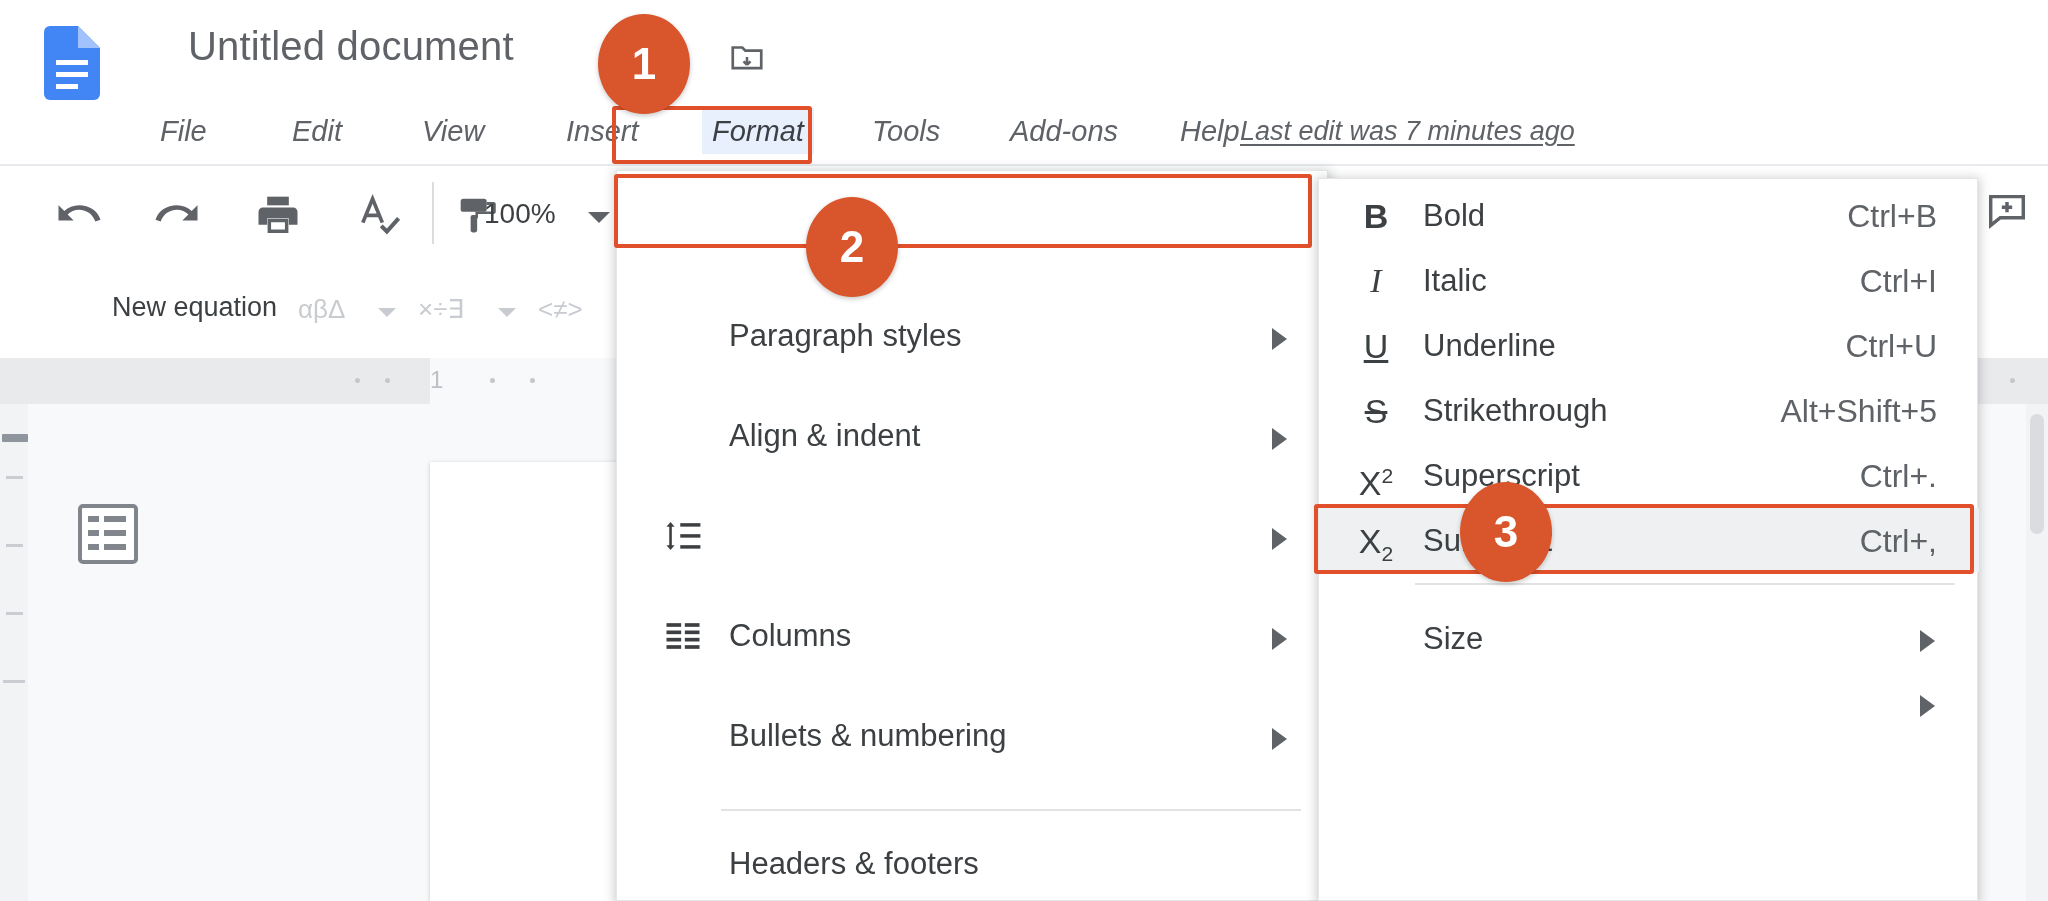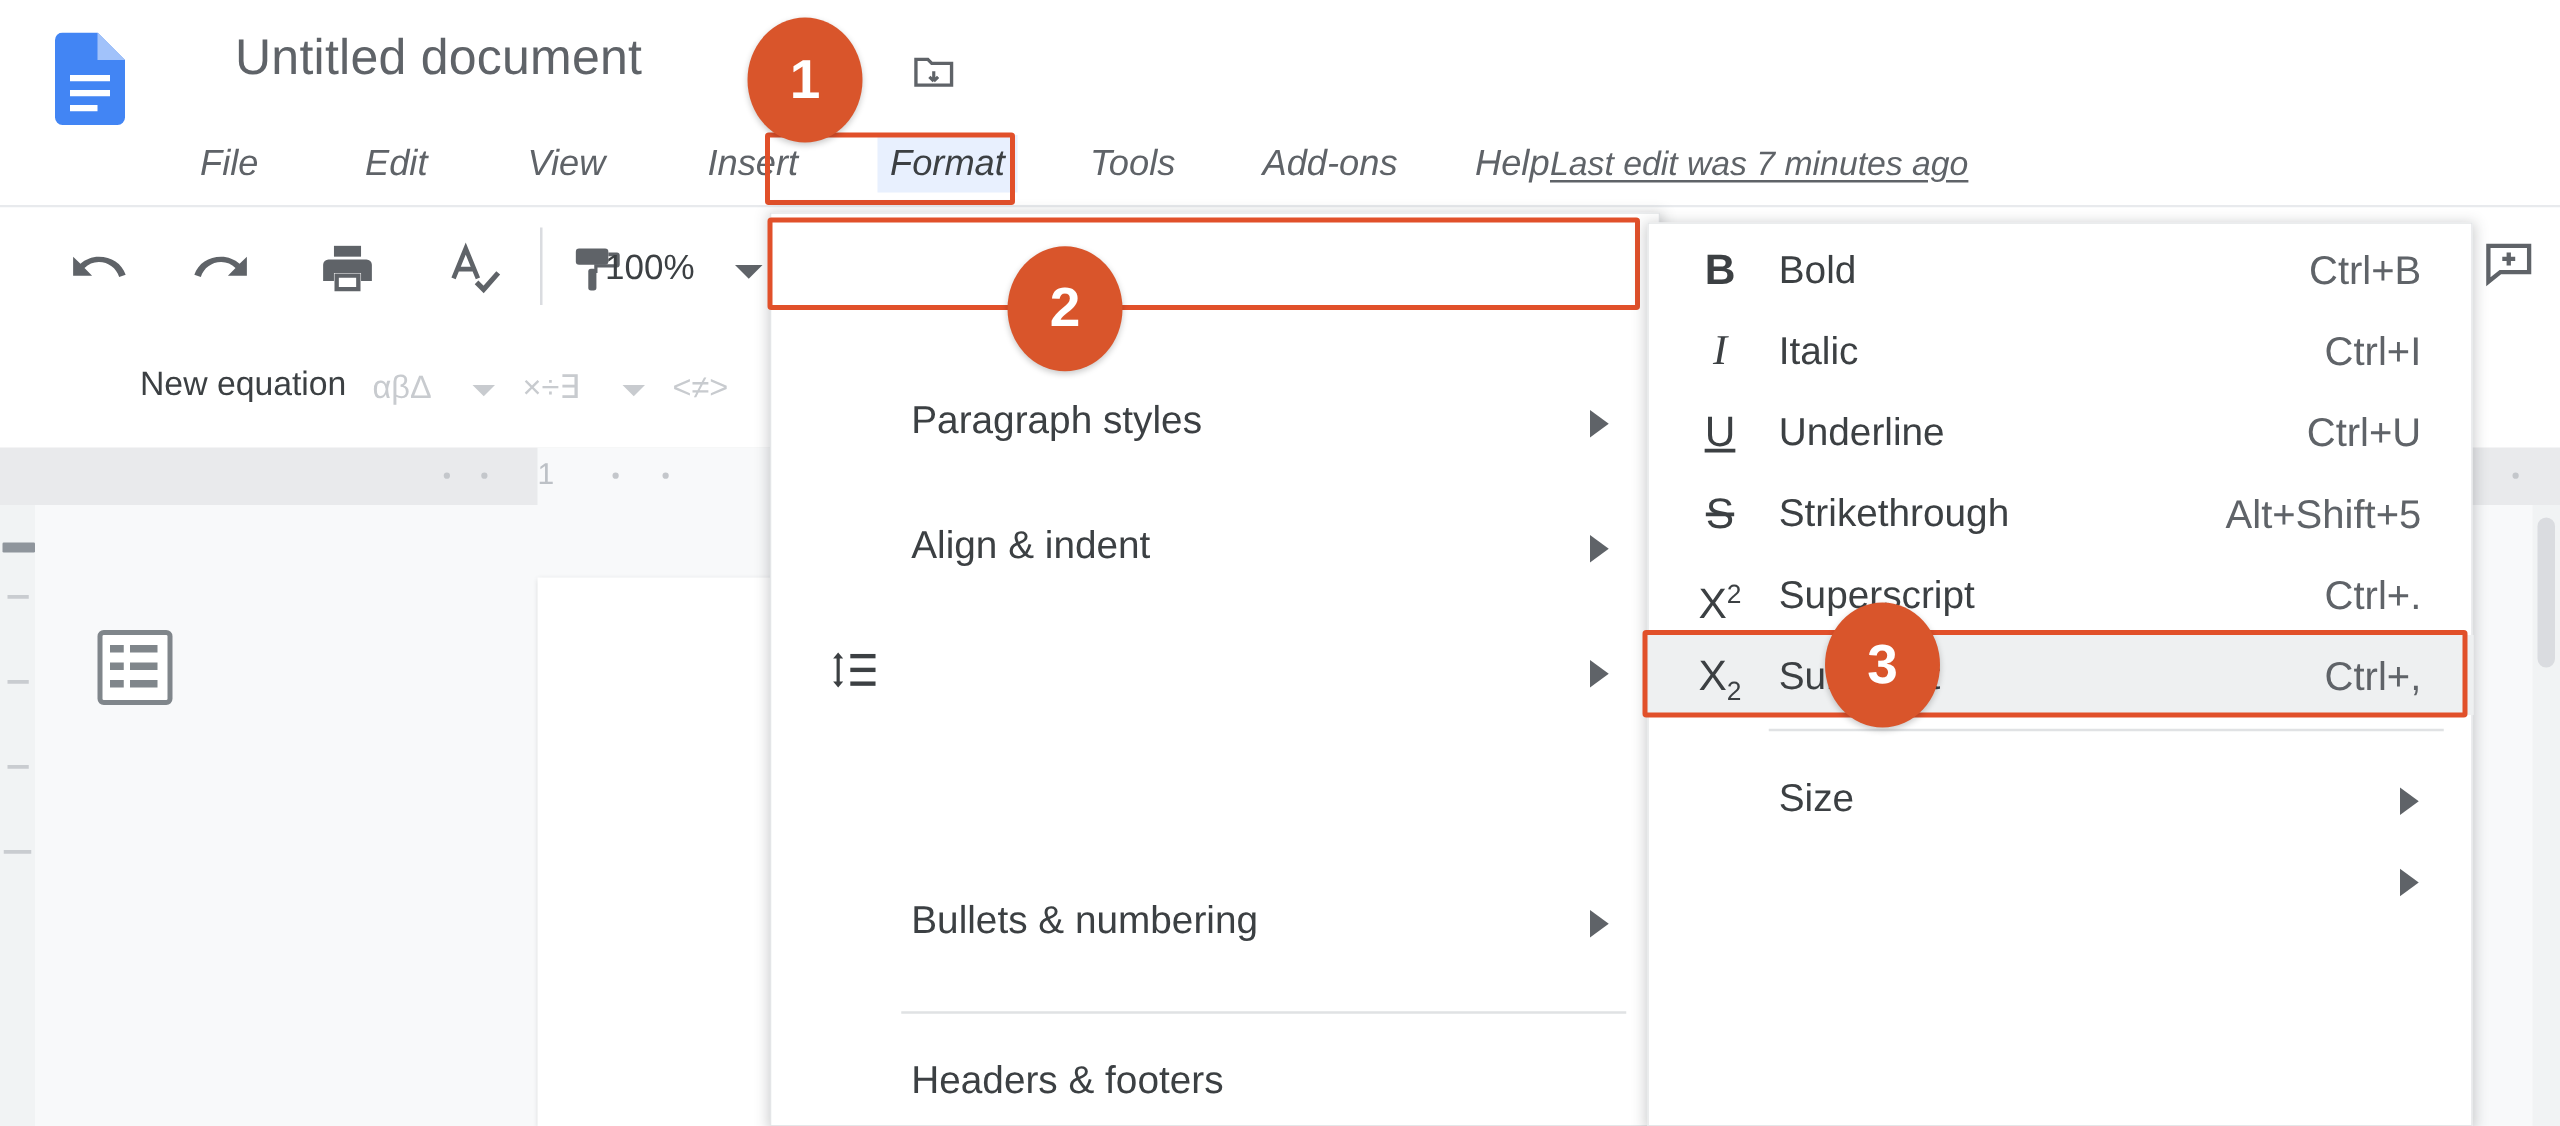--- a/index.html
+++ b/index.html
@@ -299,20 +299,36 @@
         <svg width="44" height="44" viewBox="0 0 24 24" fill="#3c4043">
           <path d="M5.2 4.4 l2.2 2.6 H5.9 v10 h1.5 l-2.2 2.6 -2.2 -2.6h1.5v-10H3z"></path>
           <rect x="10.5" y="5" width="11" height="1.9"></rect>
           <rect x="10.5" y="11" width="11" height="1.9"></rect>
           <rect x="10.5" y="17" width="11" height="1.9"></rect>
         </svg>
       </span>
       <span class="fmenu-arrow"></span>
     </div>
 
+    <div class="fmenu-item" style="top:433px;">
+      <span class="fmenu-ico">
+        <svg width="44" height="44" viewBox="0 0 24 24" fill="#3c4043">
+          <rect x="3" y="5" width="8" height="2"></rect>
+            <rect x="13" y="5" width="8" height="2"></rect>
+          <rect x="3" y="9" width="8" height="2"></rect>
+            <rect x="13" y="9" width="8" height="2"></rect>
+          <rect x="3" y="13" width="8" height="2"></rect>
+            <rect x="13" y="13" width="8" height="2"></rect>
+          <rect x="3" y="17" width="8" height="2"></rect>
+            <rect x="13" y="17" width="8" height="2"></rect>
+        </svg>
+      </span>
+      <span class="fmenu-label">Columns</span>
+      <span class="fmenu-arrow"></span>
+    </div>
 
     <div class="fmenu-item" style="top:533px;">
       <span class="fmenu-label">Bullets &amp; numbering</span>
       <span class="fmenu-arrow"></span>
     </div>
 
     <div class="fmenu-divider" style="top:638px;"></div>
 
     <div class="fmenu-item" style="top:661px;">
       <span class="fmenu-label">Headers &amp; footers</span>

